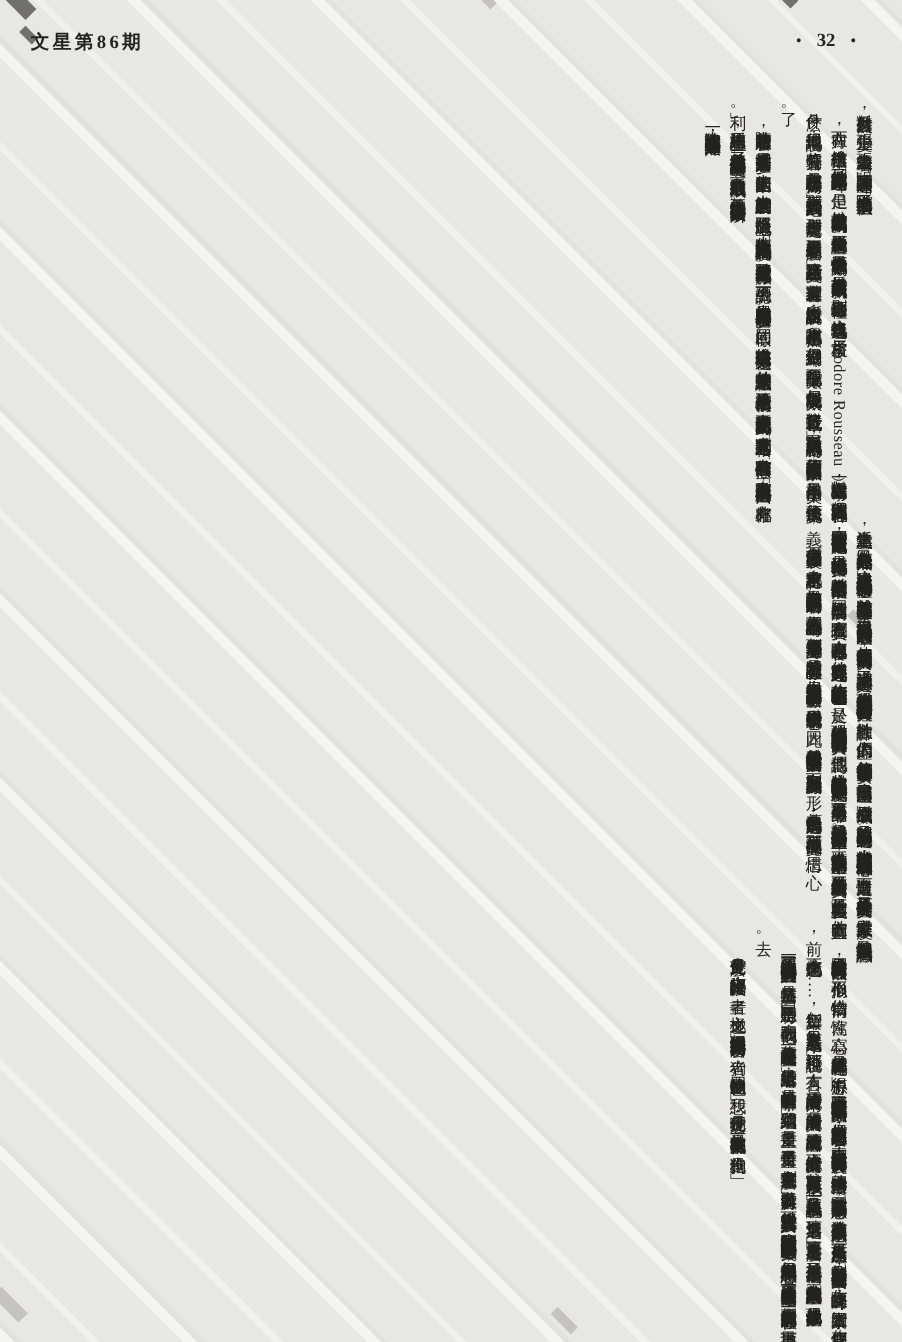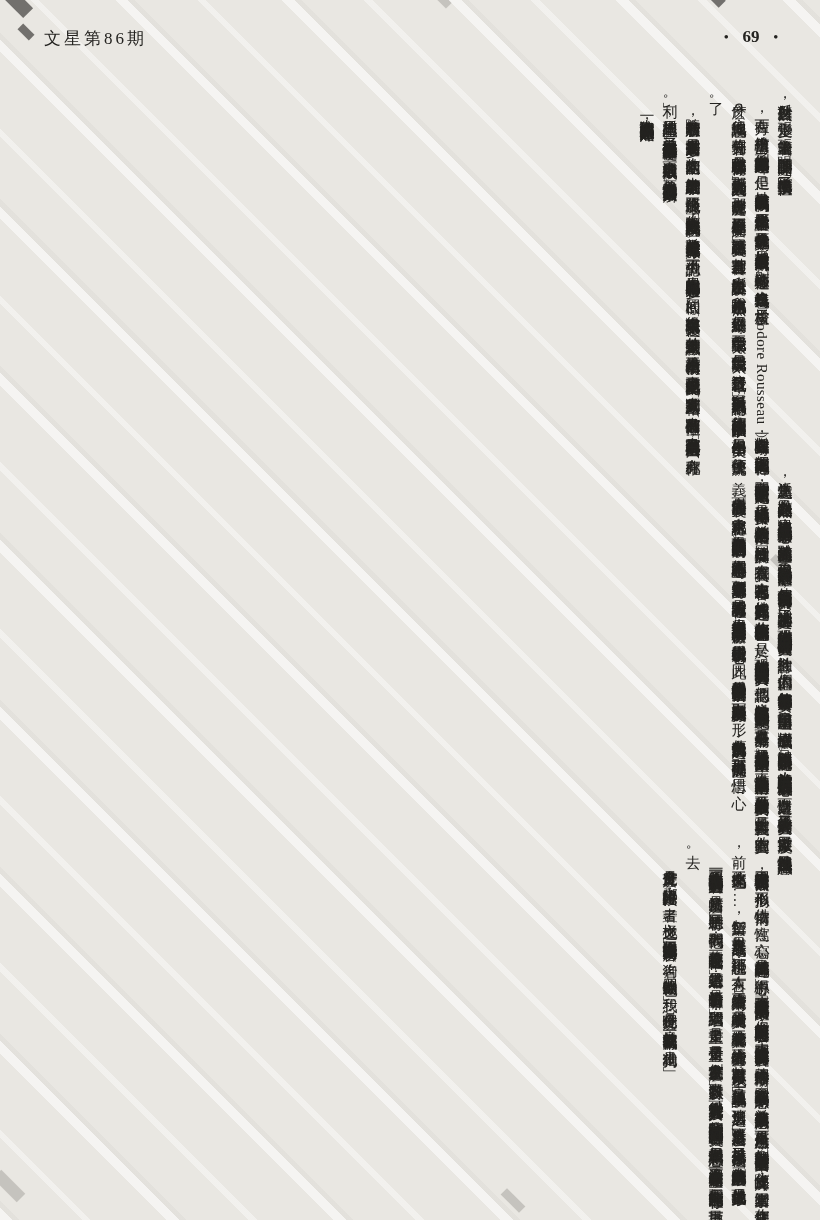--- a/index.html
+++ b/index.html
@@ -38,25 +38,25 @@
 
   .page-header {
     position: absolute;
     top: 24px;
     left: 0;
     width: 100%;
     height: 30px;
   }
   .magazine-title {
     position: absolute;
-    left: 44px;
+    left: 28px;
     top: 3px;
     font-size: 17px;
     letter-spacing: 3px;
-    font-weight: normal;
+    font-weight: bold;
   }
   .page-label {
     position: absolute;
     right: 42px;
     top: 3px;
     font-size: 17px;
     font-weight: bold;
     display: flex;
     align-items: center;
     gap: 14px;
@@ -97,21 +97,21 @@
 <div class="artifact" style="left:700px; top:-10px; width:26px; height:10px;"></div>
 <div class="artifact light" style="left:430px; top:-6px; width:22px; height:8px;"></div>
 <div class="artifact light" style="left:-8px; top:1180px; width:34px; height:12px;"></div>
 <div class="artifact light" style="left:500px; top:1196px; width:26px; height:9px;"></div>
 <div class="artifact light" style="left:770px; top:560px; width:20px; height:8px;"></div>
 
 <header class="page-header">
   <div class="magazine-title">文星第86期</div>
   <div class="page-label">
     <span class="bullet">•</span>
-    <span>69</span>
+    <span>32</span>
     <span class="bullet">•</span>
   </div>
 </header>
 
 <main class="article-body">
 
   <section class="v-section">
     <p>反對抄襲自然，主張變形，主張簡筆畫者，强調「筆」與「墨」的趣味，也確立了「筆」與「墨」的價值。</p>
     <p>　在西方，繪畫模仿自然，到了十九世紀末的印象派而達到了頂峰，但是，妙肖自然就是藝術的最高成就嗎？攝影是否能代替繪畫？蠟像是否能代替雕刻？如果妙肖自然是藝術最高的成就，則藝術登峰造極，也終較自然爲遜色。當盧梭（Theodore Rousseau）對着一棵大橡樹臨摹時，一個過路的鄉下人問他在幹什麽？他很詫異地說：「你分明看見，我是在臨摹那棵大橡樹呀！」那鄉下人仍莫名其妙地問：「那有什麽用處呢？橡樹不是已經長在那兒麽？」這話聽來雖愚蠢可笑，其實却含有至理。所以塞尚告訴左拉說：「我本來也想臨摹自然，但是終於做不到。我不能『重現』太陽，但是我能『表現』太陽，這對於我也就行了。」所以反對「自然再現」的人都認爲，藝術的功用原在彌補自然的缺陷，如果自然已十全十美，藝術便成贅疣了。</p>
     <p>　隨着人類智慧的發展，世界文明有着長足的進步，人類的生活範圍，由於太空計劃發展的結果，將不僅限於地球。人類的觀念由「地方說」變爲「地圓說」，並將由太空飛船可達其他星球旅行。不可否認的，人的思想與眼界都隨着時間在進步。同樣的，繪畫自從塞尚「表現」太陽之後，其後的畫家遂意識到，繪畫不應是自然的模仿，畫家也不應受自然的絕對支配，畫家有其獨立的「人格」，畫家有其自己的「個性」，畫家有畫他自己心裡所想的「自由」，亦有此「權利」。這種思想的產生，奠定了廿世紀以來崇尚個性發展的繪畫基礎。而這種繪畫觀的形成，主要的也是由於畫家對於自然失去信仰所致。</p>

